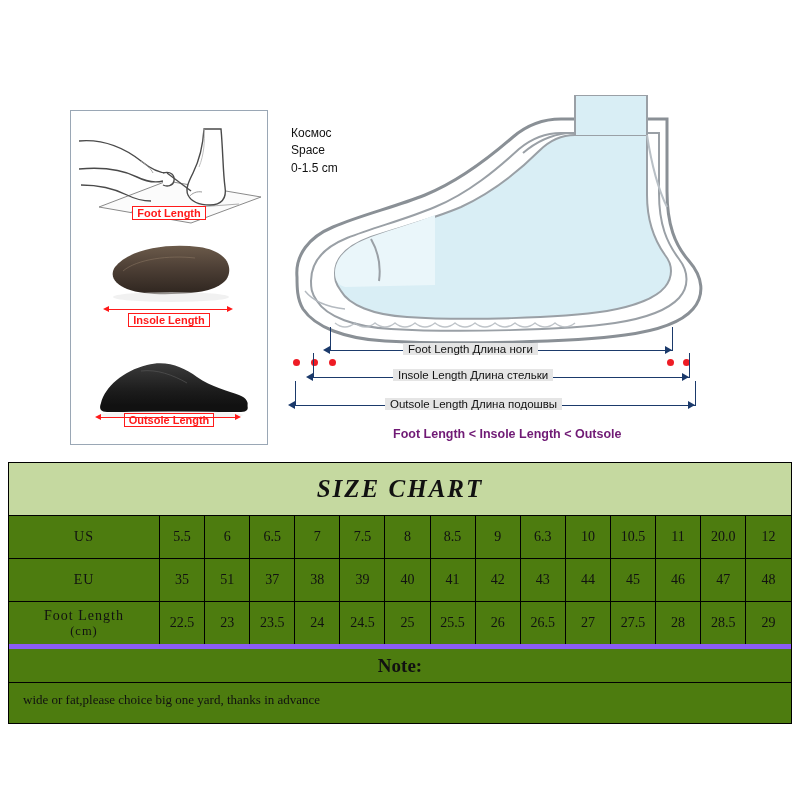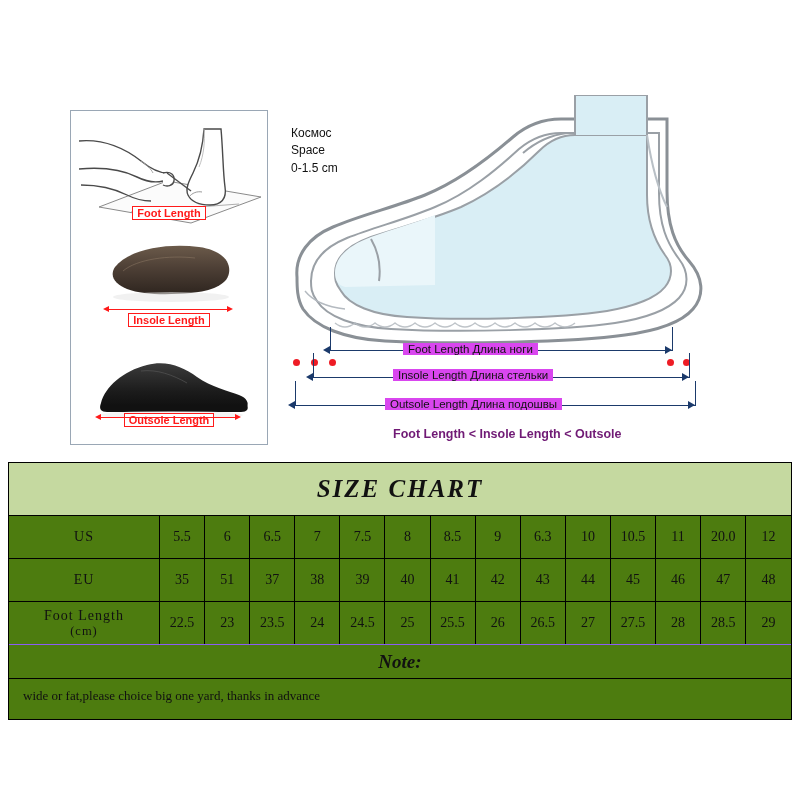--- a/index.html
+++ b/index.html
@@ -112,21 +112,21 @@
     color: #111;
     line-height: 1.45;
     font-family: "Liberation Sans", sans-serif;
     text-align: left;
   }
 
   .dim-label {
     position: absolute;
     font-size: 11.5px;
     color: #111;
-    background: #d946ef;
+    background: #e5e5e5;
     padding: 0 5px;
     white-space: nowrap;
     font-family: "Liberation Sans", sans-serif;
   }
 
   .dim-line {
     position: absolute;
     height: 0;
     border-top: 1px solid #1b3a6b;
   }
@@ -197,24 +197,23 @@
   table.sizes tr:last-child td { border-bottom: none; }
   td.rowhead {
     width: 148px;
     font-size: 15.5px;
     letter-spacing: 1px;
     line-height: 1.15;
   }
   td.rowhead .sub { font-size: 12.5px; display: block; }
 
   .note-head {
-    border-top: 1px solid #8b5cf6;
+    border-top: 5px solid #8b5cf6;
     text-align: center;
     font-family: "Liberation Serif", serif;
-    font-style: italic;
     font-weight: bold;
     font-size: 19px;
     padding: 6px 0 5px 0;
     border-bottom: 1px solid #000;
   }
   .note-body {
     font-family: "Liberation Serif", serif;
     font-size: 13px;
     line-height: 1.9;
     padding: 5px 10px 10px 14px;

